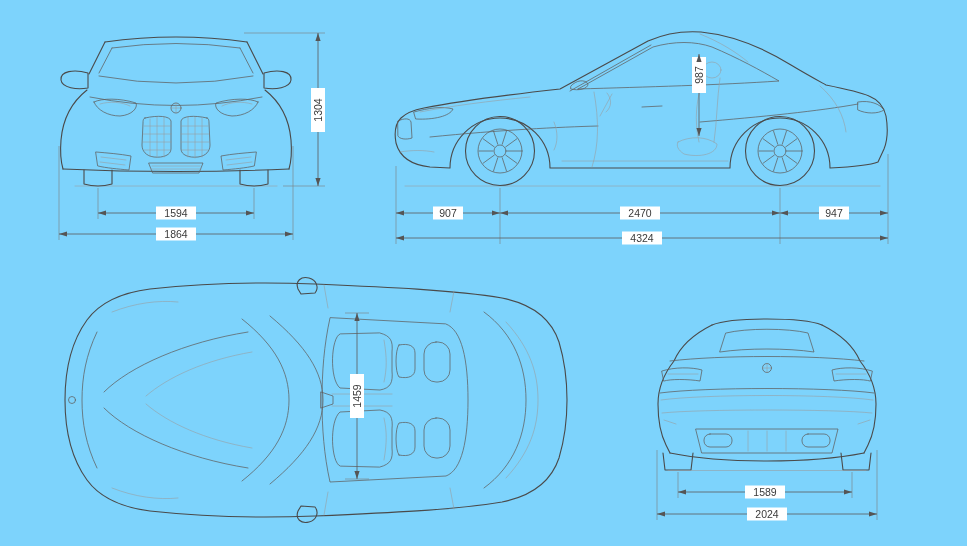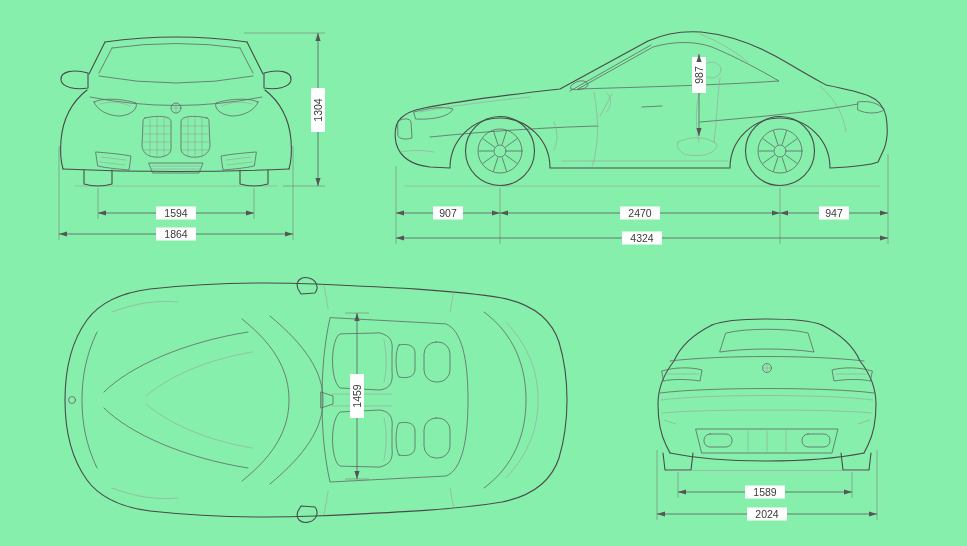--- a/index.html
+++ b/index.html
@@ -1,17 +1,17 @@
 <!DOCTYPE html>
 <html lang="en"><head>
 <meta charset="utf-8">
 <title>Car Dimensions Blueprint</title>
 <style>
   html,body{margin:0;padding:0;background:#ffffff;}
-  #stage{position:relative;width:967px;height:546px;background:#86efac;overflow:hidden;
+  #stage{position:relative;width:967px;height:546px;background:#7dd3fc;overflow:hidden;
          font-family:"Liberation Sans",sans-serif;}
   svg{display:block}
   .outline{fill:none;stroke:#4a4a4a;stroke-width:1.1;stroke-linecap:round;stroke-linejoin:round;}
   .thin{fill:none;stroke:#5f5f5f;stroke-width:0.75;stroke-linecap:round;stroke-linejoin:round;}
   .light{fill:none;stroke:#9b9b9b;stroke-width:0.55;stroke-linecap:round;stroke-linejoin:round;}
   .dim{fill:none;stroke:#5a5a5a;stroke-width:0.8;}
   .ext{fill:none;stroke:#7d7d7d;stroke-width:0.6;}
   .arr{fill:#555555;stroke:none;}
   .mask{fill:#ffffff;stroke:none;}
   .dimtext{font-family:"Liberation Sans",sans-serif;font-size:10.5px;fill:#3a3a3a;text-anchor:middle;}

